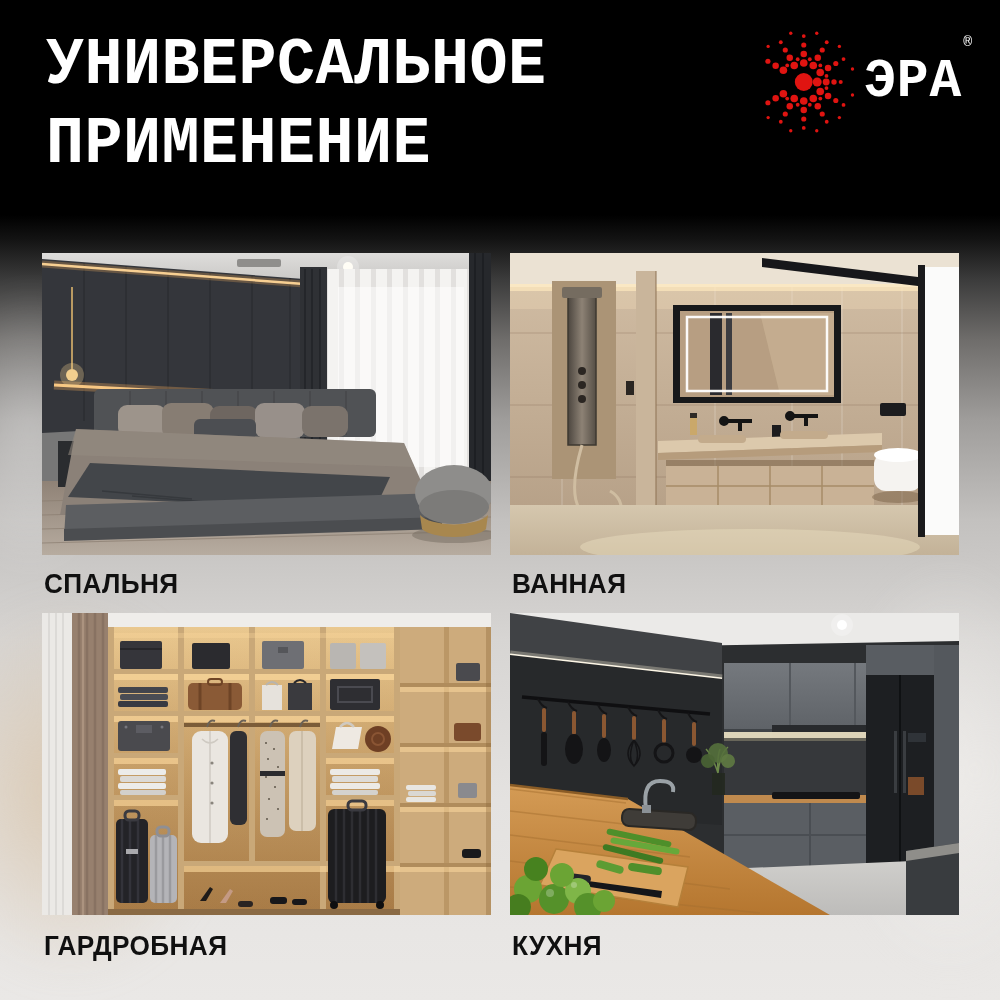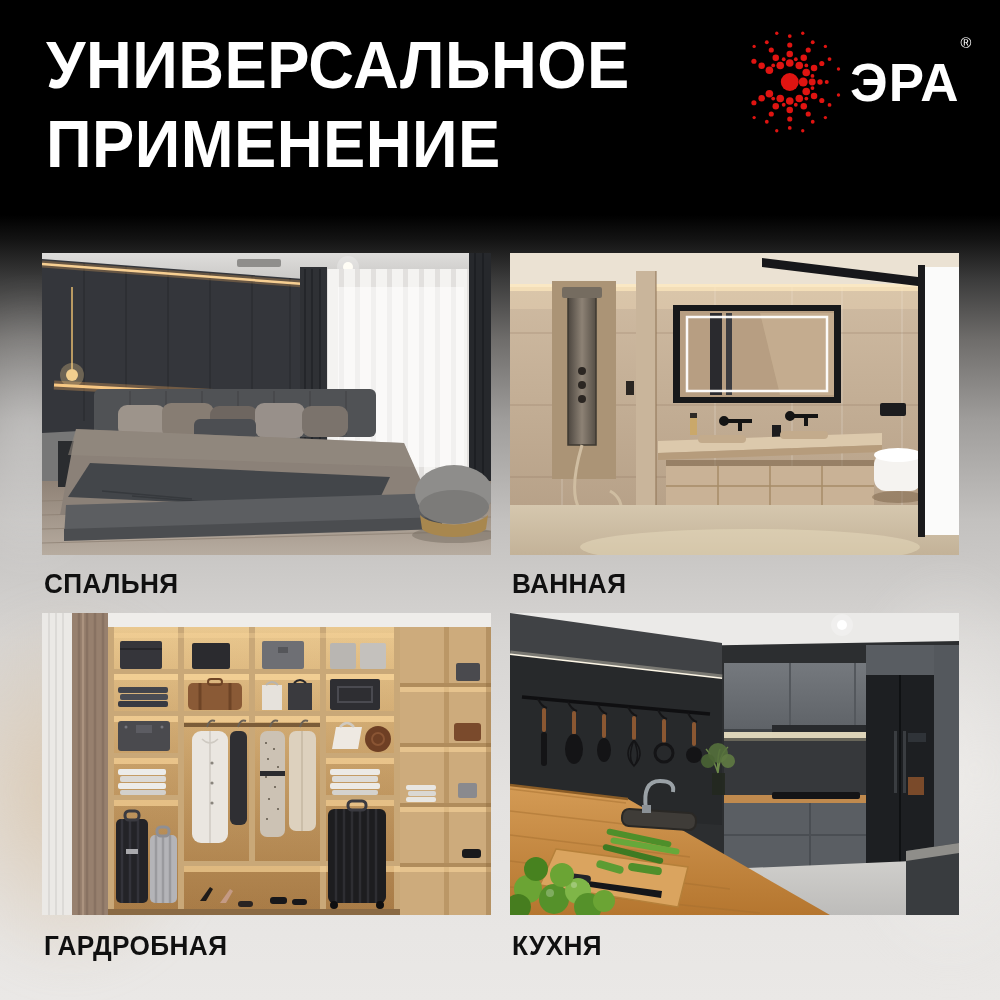--- a/index.html
+++ b/index.html
@@ -7,21 +7,21 @@
     font-family:"Liberation Sans",sans-serif;
     background:linear-gradient(180deg,#000 0%,#000 21.5%,#141414 24%,#3c3c3c 28%,#6f6d6b 34%,#9f9d9b 42%,#c3c1bf 52%,#d7d5d3 64%,#e4e2e0 80%,#eae8e6 100%);}
   .blob{position:absolute;pointer-events:none;}
   .blob.b1{left:-80px;top:600px;width:300px;height:380px;
     background:radial-gradient(closest-side,rgba(216,196,170,.85),rgba(216,196,170,0));filter:blur(18px);}
   .blob.b2{left:-60px;top:280px;width:180px;height:300px;
     background:radial-gradient(closest-side,rgba(255,255,255,.35),rgba(255,255,255,0));filter:blur(14px);}
   .blob.b3{right:-70px;top:560px;width:240px;height:420px;
     background:radial-gradient(closest-side,rgba(245,243,240,.6),rgba(245,243,240,0));filter:blur(16px);}
 
-  .header{position:absolute;left:0;top:0;width:1000px;height:235px;}
+  .header{position:absolute;left:0;top:0;width:1000px;height:235px;font-family:Liberation Mono, monospace;}
   .title{position:absolute;left:46px;top:26px;color:#fff;font-weight:700;
     font-size:66px;line-height:1.2;letter-spacing:.5px;
     transform:scaleX(.96);transform-origin:left top;white-space:nowrap;}
   .logo{position:absolute;top:26px;right:26px;display:flex;align-items:center;gap:2px;}
   .logo-icon{width:112px;height:112px;display:block;}
   .logo-word{color:#fff;font-weight:700;font-size:54px;letter-spacing:1px;line-height:1;
     transform:scaleX(.98);transform-origin:left center;}
   .logo-reg{color:#fff;font-size:15px;vertical-align:top;position:relative;top:-20px;left:1px;font-weight:400;}
 
   .gallery{position:absolute;left:42px;top:253px;width:917px;

